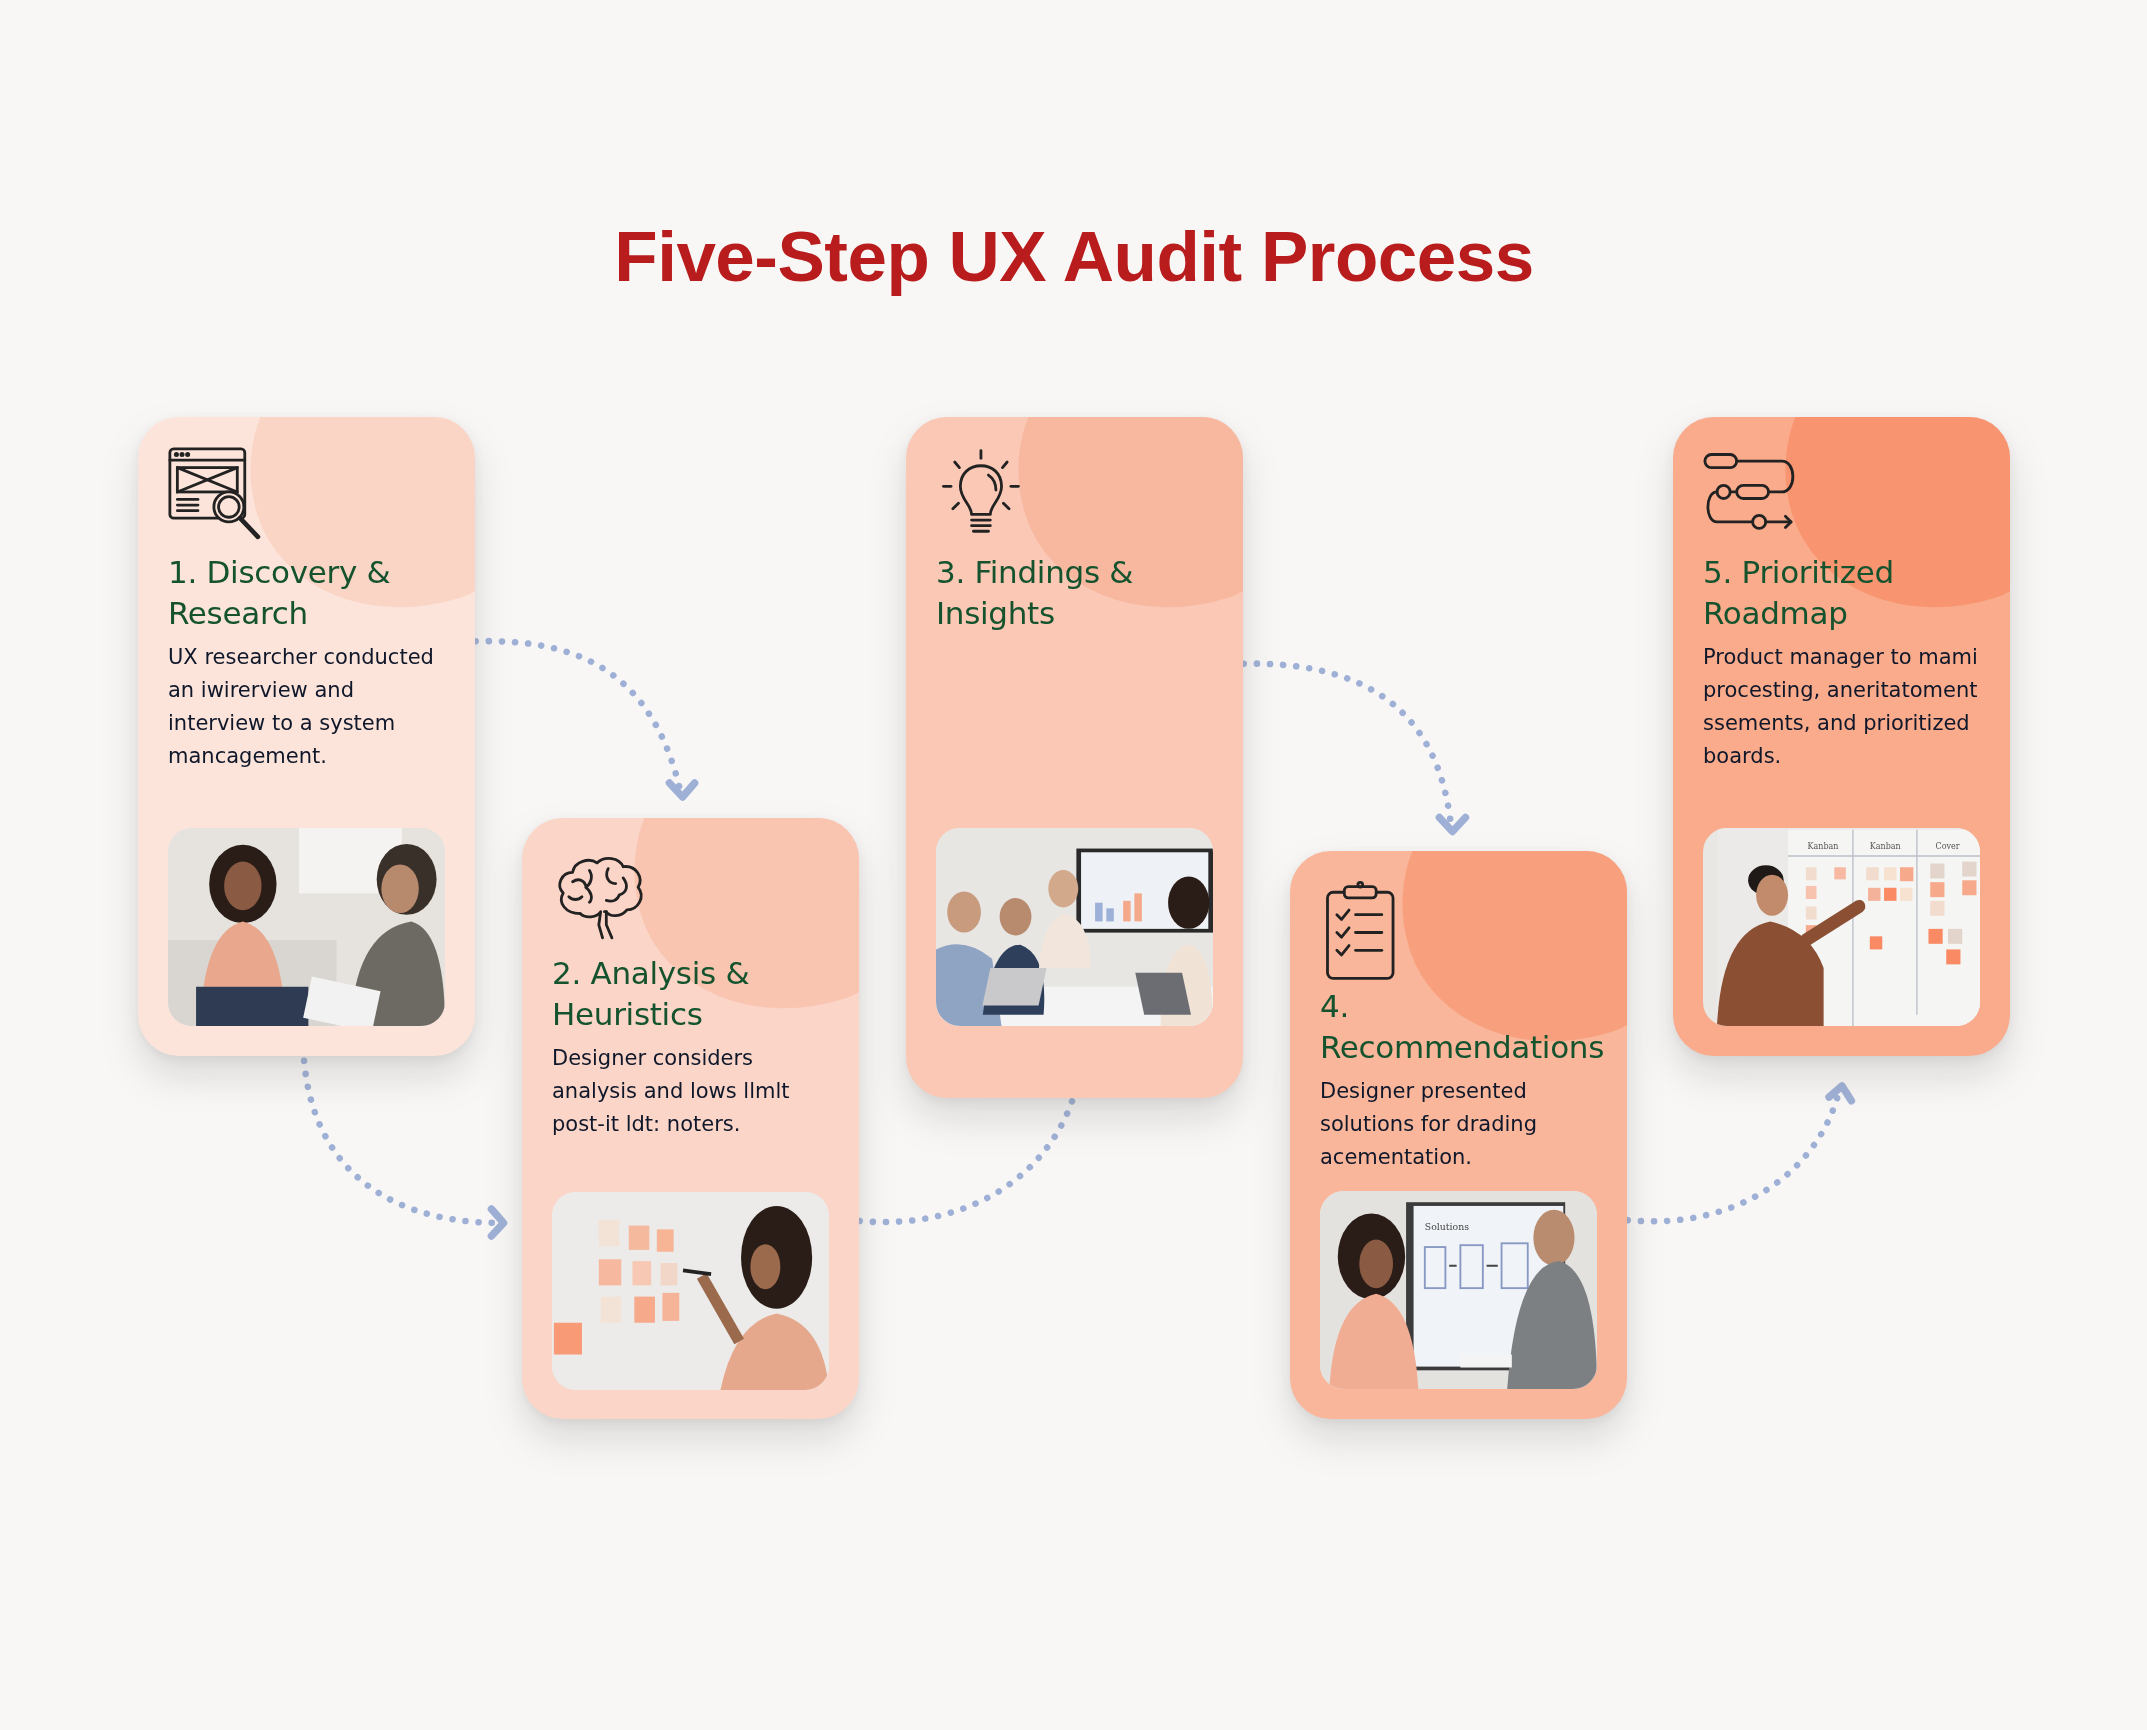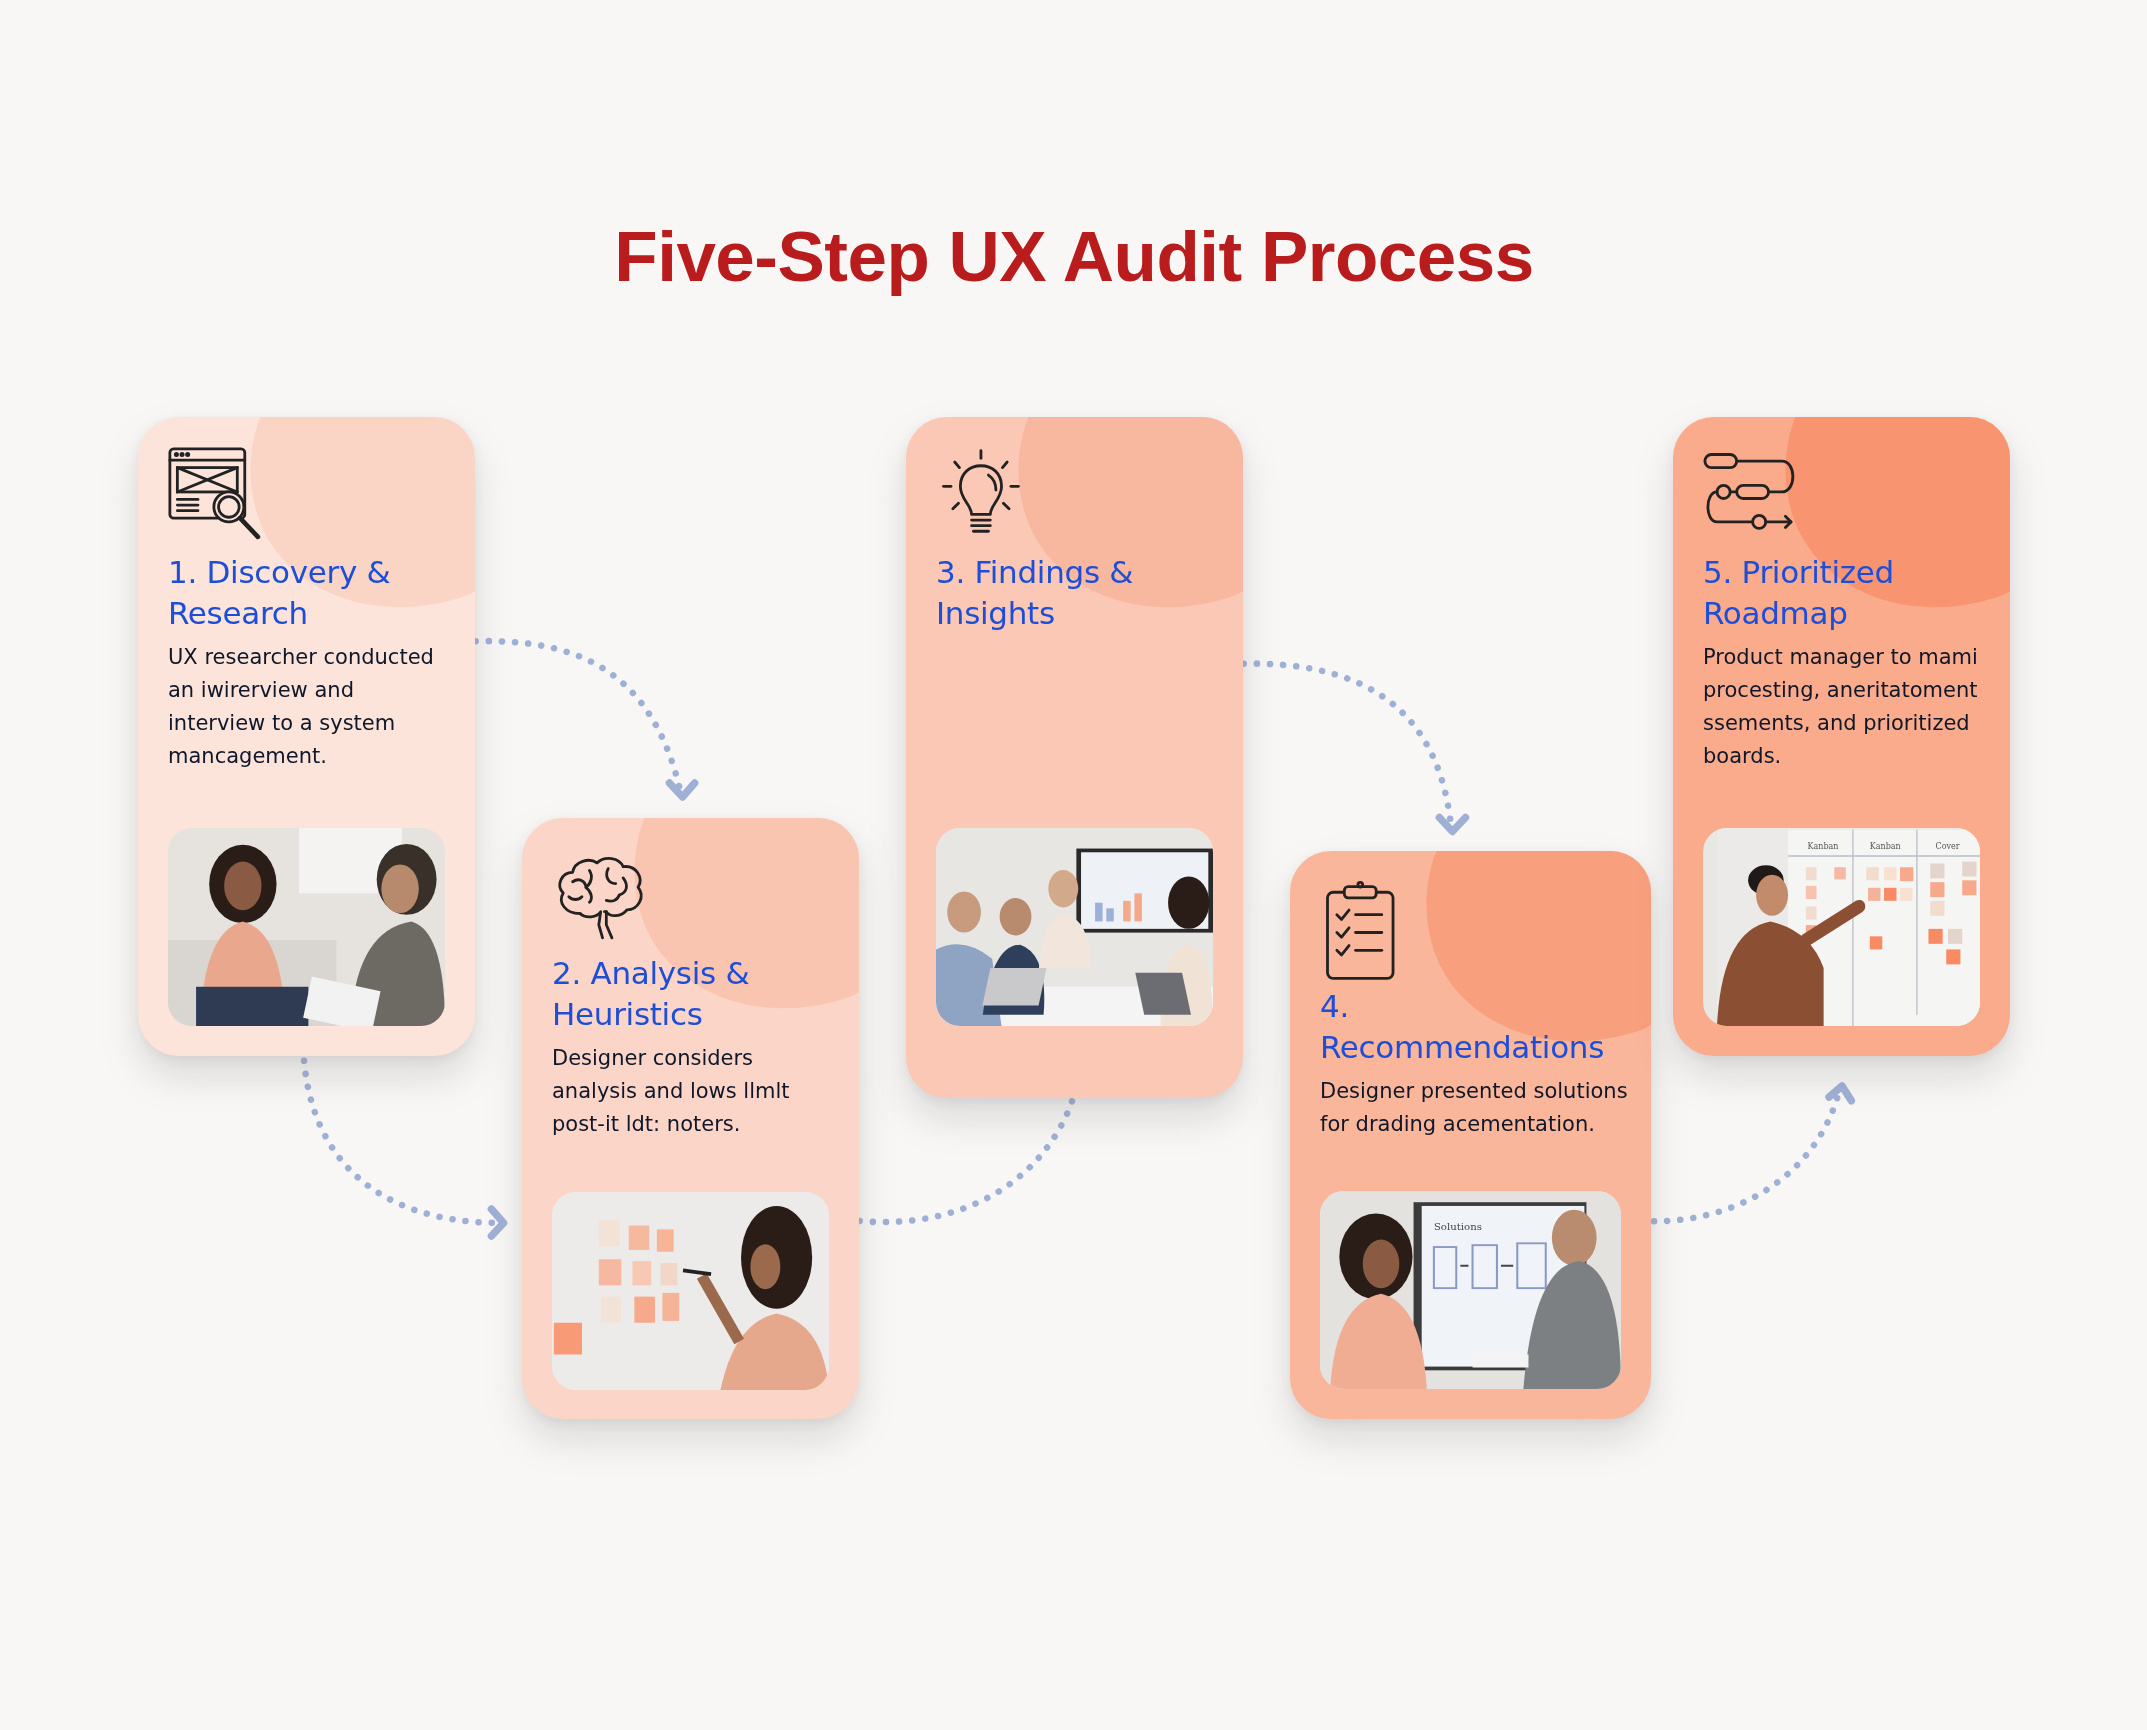--- a/index.html
+++ b/index.html
@@ -21,21 +21,21 @@
   .card .blob {
     position: absolute; right: -56px; top: -84px; width: 280px; height: 280px;
     border-radius: 46% 54% 40% 60% / 50% 40% 60% 50%;
     transform: rotate(-18deg);
   }
   .card .icon { position: absolute; left: 30px; top: 30px; width: 103px; height: 103px; }
   .card .icon svg { width: 100%; height: 100%; }
   .card h2 {
     position: absolute; left: 30px; right: 18.6px; margin: 0;
     font-family: "DejaVu Sans", sans-serif; font-weight: 400;
-    font-size: 31px; line-height: 41px; color: #1d4ed8; letter-spacing: -0.3px;
+    font-size: 31px; line-height: 41px; color: #14532d; letter-spacing: -0.3px;
   }
   .card p {
     position: absolute; left: 30px; right: 22.4px; margin: 0;
     font-family: "DejaVu Sans", sans-serif;
     font-size: 21px; line-height: 33px; color: #0f172a;
   }
   .photo {
     position: absolute; left: 30px; right: 30px; height: 198px; border-radius: 24px; overflow: hidden;
     background: #e9e7e4;
   }
@@ -177,21 +177,21 @@
       <ellipse cx="136" cy="65" rx="16" ry="20" fill="#d3a98c"></ellipse>
         <path d="M110 150 Q115 95 138 92 Q165 98 165 150 Z" fill="#f2e6dc"></path>
       <ellipse cx="270" cy="80" rx="22" ry="28" fill="#2a1d17"></ellipse>
       <path d="M240 212 Q240 130 270 125 Q296 130 296 212 Z" fill="#f0e3d6"></path>
       <rect x="90" y="150" width="60" height="40" fill="#c9c9cb" transform="skewX(-12)"></rect>
       <rect x="180" y="155" width="50" height="45" fill="#6b6d72" transform="skewX(12)"></rect>
     </svg>
   </div>
 </div>
 
-<div class="card" style="left:1290px; top:851px; height:568px; background:#f9b69a;padding-left:24px;">
+<div class="card" style="left:1290px; top:851px; height:568px; background:#f9b69a;">
   <div class="blob" style="background:#f89b78; opacity:0.85;"></div>
   <div class="icon">
     <svg viewBox="0 0 110 110" fill="none" stroke="#222" stroke-width="3" stroke-linecap="round" stroke-linejoin="round">
       <rect x="8" y="12" width="70" height="92" rx="6"></rect>
       <rect x="26" y="6" width="34" height="12" rx="4" fill="#f9b69a"></rect>
       <circle cx="43" cy="4" r="2.5"></circle>
       <polyline points="18,36 23,41 31,31"></polyline>
         <line x1="38" y1="36" x2="66" y2="36"></line>
       <polyline points="18,55 23,60 31,50"></polyline>
         <line x1="38" y1="55" x2="66" y2="55"></line>

